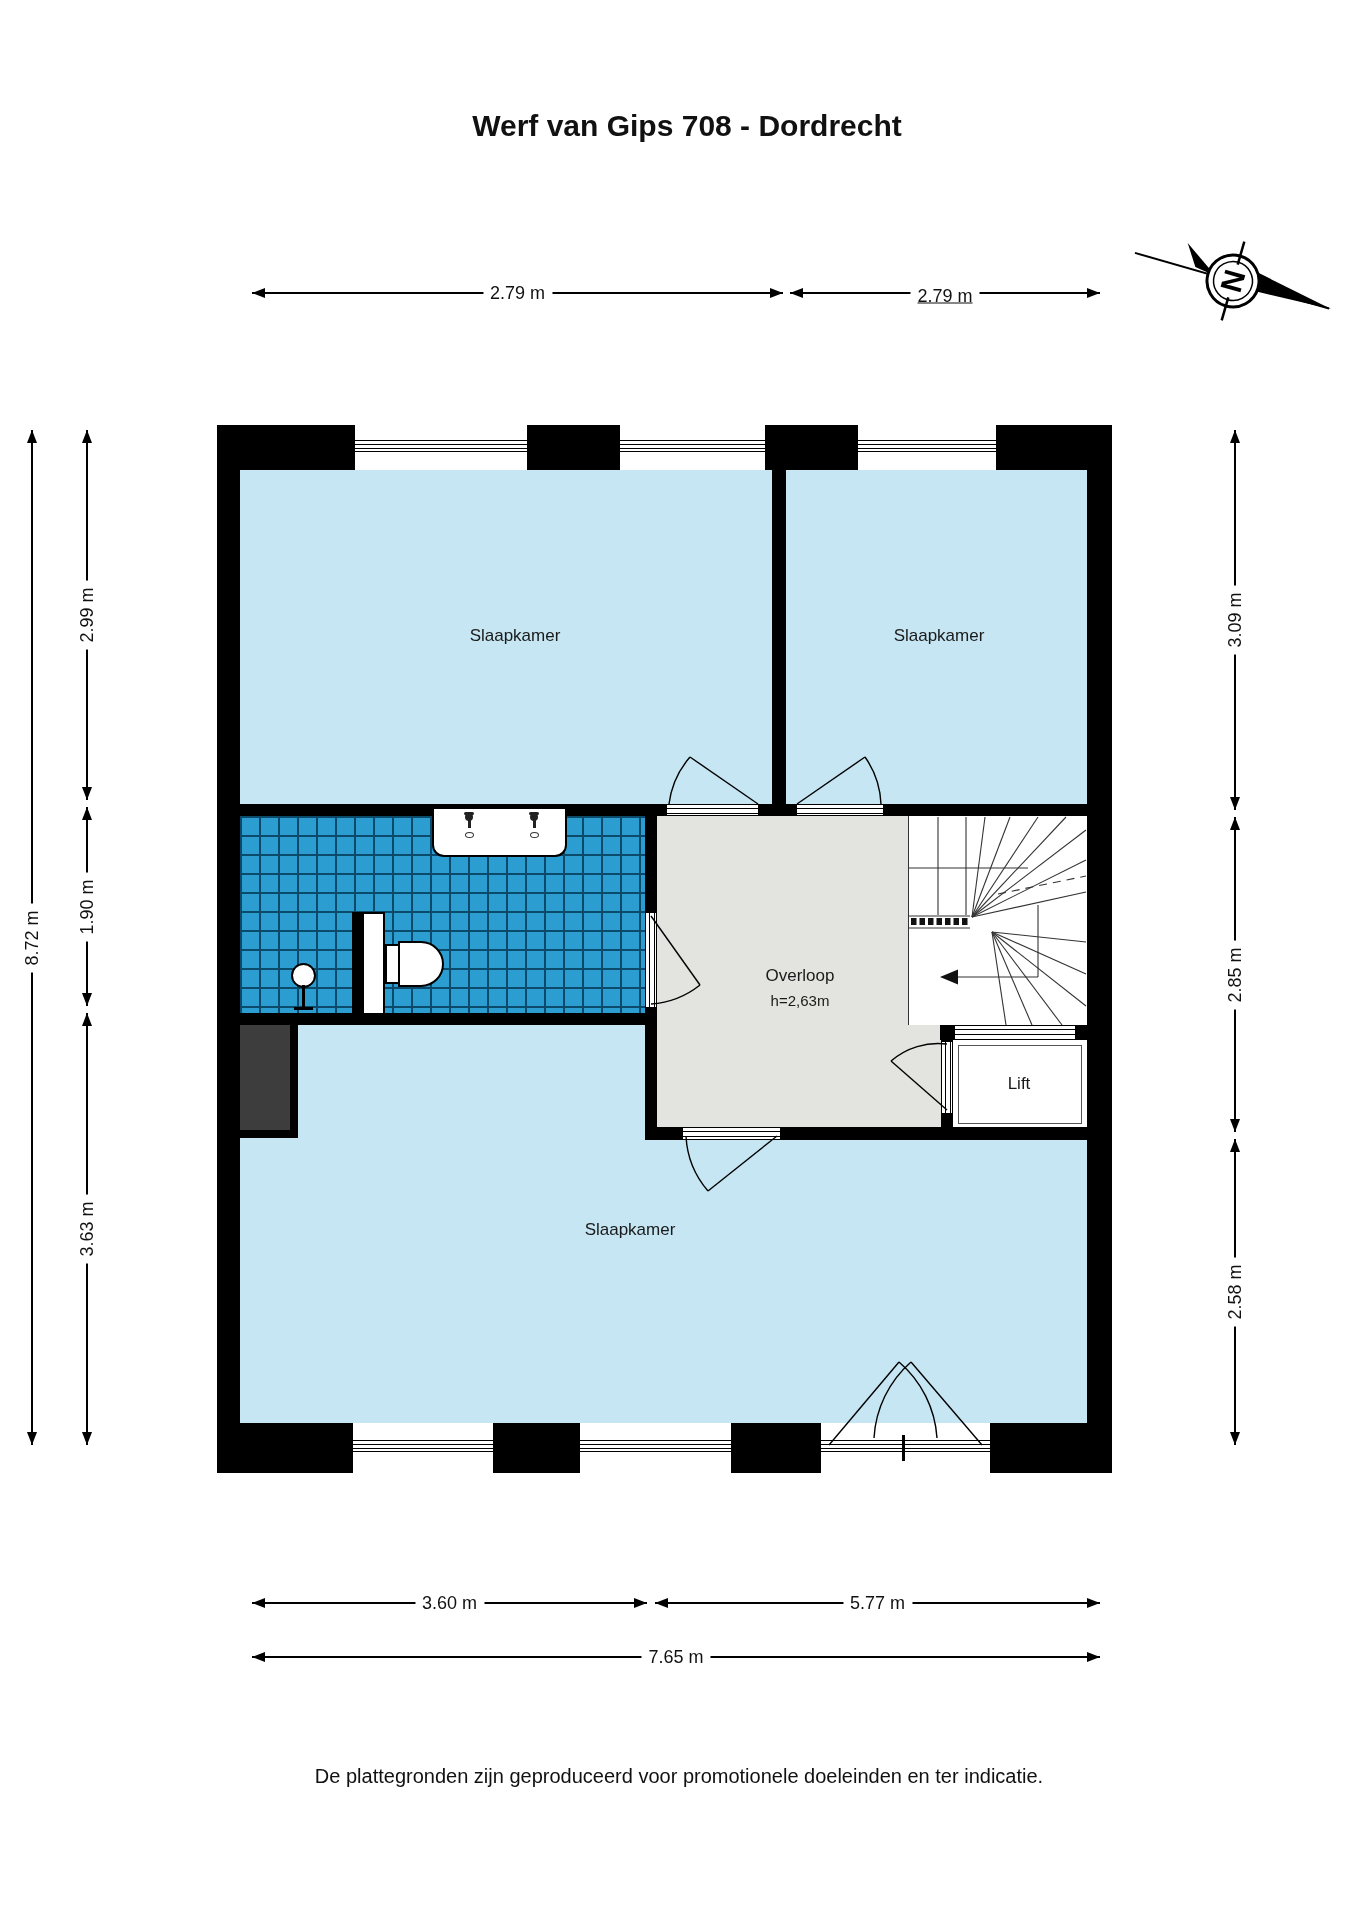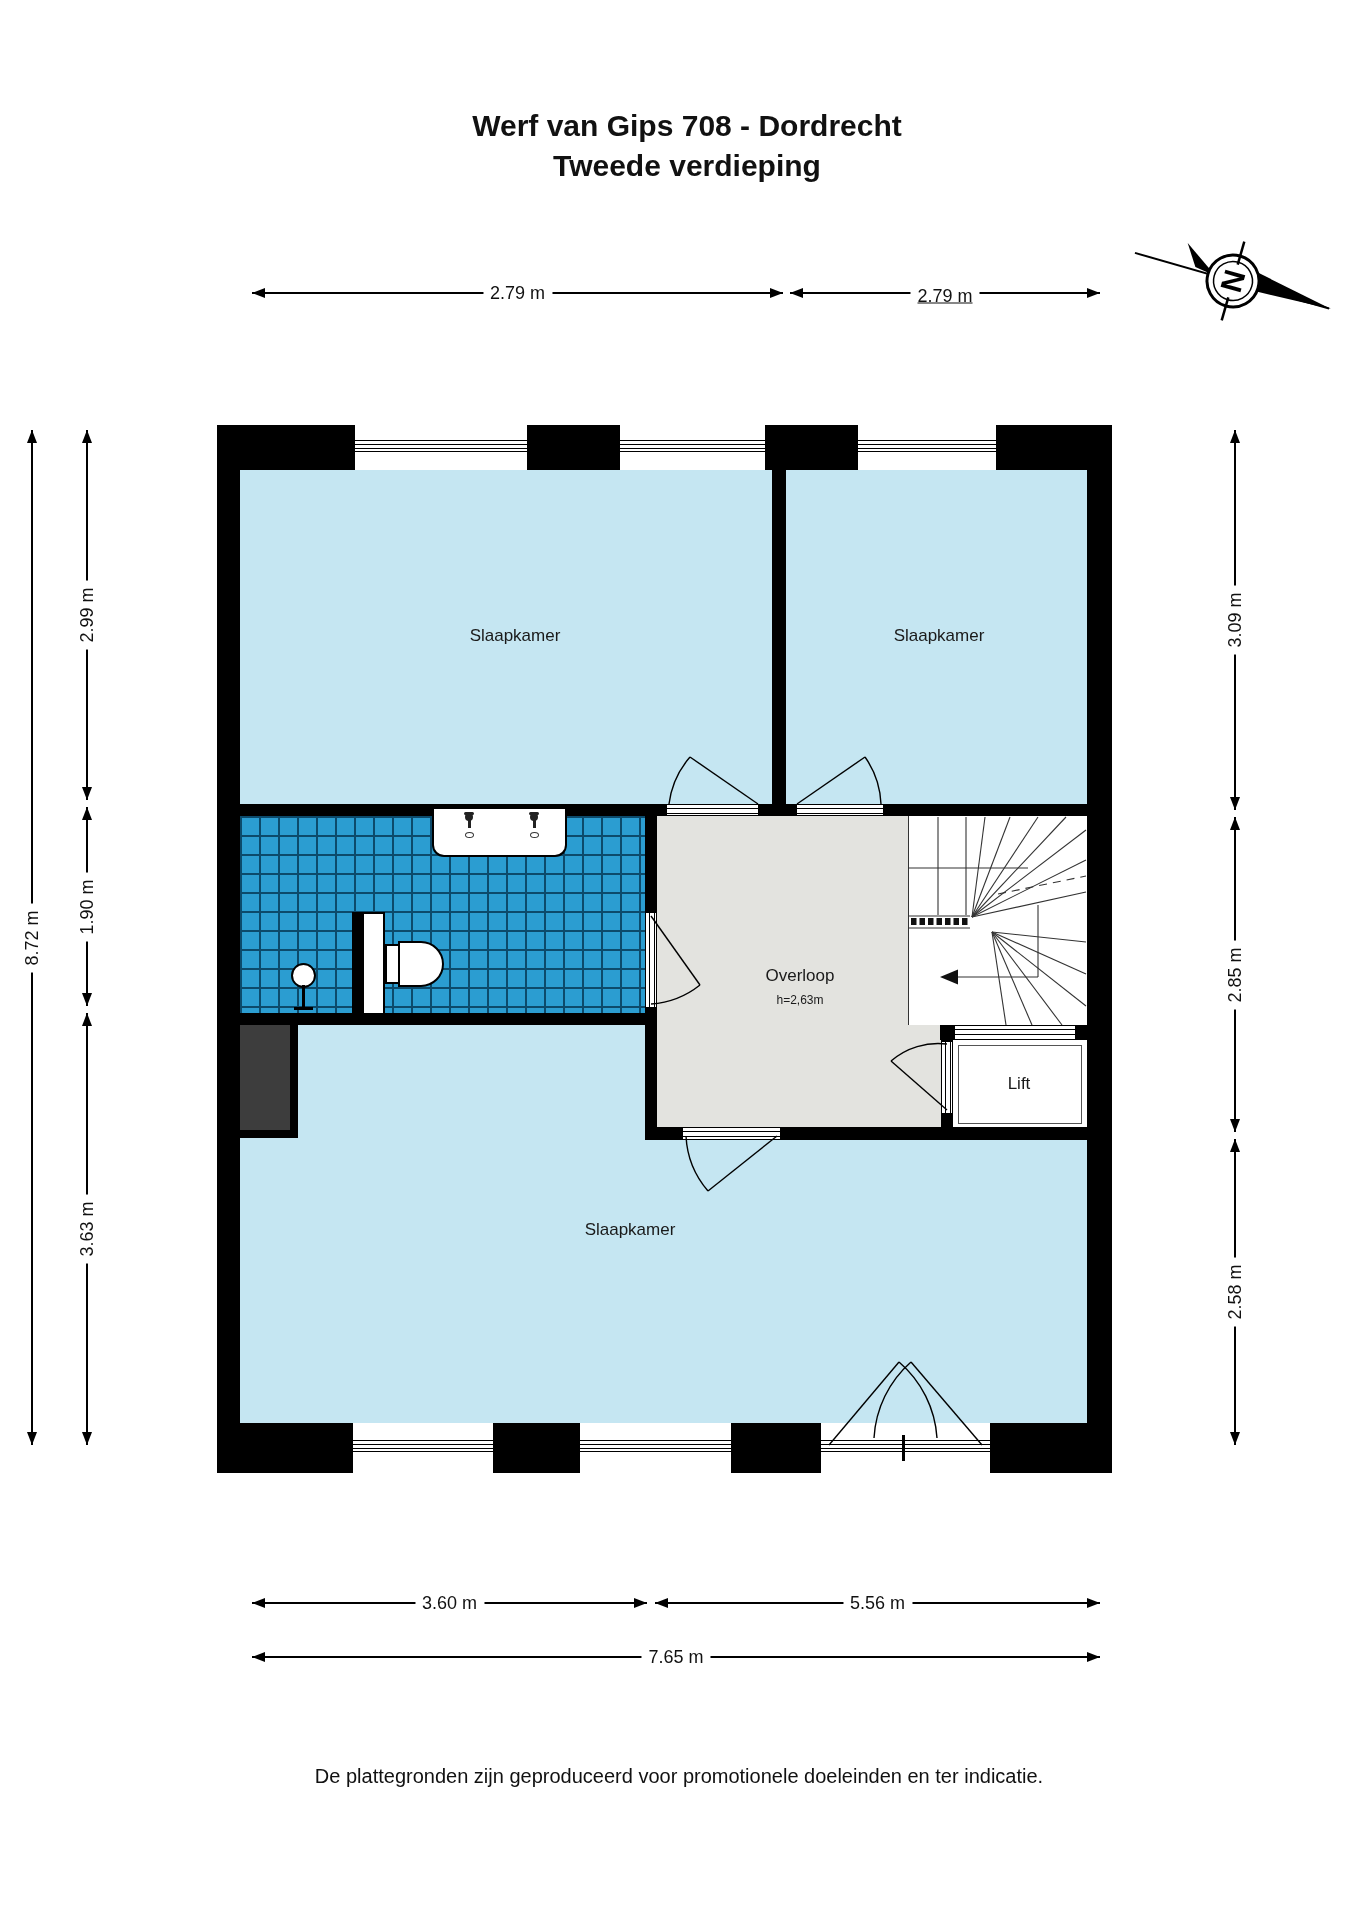--- a/index.html
+++ b/index.html
@@ -18,21 +18,21 @@
   .room{position:absolute;}
   .fill-room{background:var(--room-fill);}
   .fill-landing{background:var(--landing-fill);}
   .fill-white{background:#fff;}
   .tiles{background-color:var(--tile-fill);
     background-image:linear-gradient(var(--tile-grid) 2px, transparent 2px),
                      linear-gradient(90deg, var(--tile-grid) 2px, transparent 2px);
     background-size:19px 19px;}
   .stairbox{background:#fff;border-left:1.5px solid #333;}
   .room-label{position:absolute;transform:translate(-50%,-50%);font-size:17px;color:#1a1a1a;white-space:nowrap;}
-  .room-sub{font-size:12px;}
+  .room-sub{font-size:15px;}
   
   .win{position:absolute;background:#fff;}
   .win::after{content:"";position:absolute;left:0;right:0;height:10px;
     border-top:1.5px solid #000;border-bottom:1.5px solid #000;
     background:linear-gradient(180deg,#fff 0 2.5px,#000 2.5px 4px,#fff 4px 6.5px,#000 6.5px 8px,#fff 8px 100%);}
   .win.topband::after{top:15px;}
   .win.botband::after{top:17px;}
   .gap-h{position:absolute;background:#fff;border-top:1.5px solid #000;border-bottom:1.5px solid #000;}
   .gap-h::after{content:"";position:absolute;left:0;right:0;top:3px;height:4px;
     border-top:1px solid #000;border-bottom:1px solid #000;}
@@ -76,21 +76,20 @@
   .overlay{position:absolute;left:0;top:0;pointer-events:none;}
   .footer{position:absolute;left:0;right:0;top:1758px;text-align:center;font-size:20px;line-height:37px;color:#111;}
 </style>
 </head>
 <body>
 
 <div class="stage">
 
   <div class="title">
     <div>Werf van Gips 708 - Dordrecht</div>
-    <div>Tweede verdieping</div>
   </div>
 
   <svg class="overlay" style="left:1110px;top:195px;" width="250" height="175" viewBox="0 0 250 175">
     <g transform="translate(123,86) rotate(16)">
       <line x1="-102" y1="0" x2="100" y2="0" stroke="#000" stroke-width="2"></line>
       <polygon points="-54,-24 -18,0 -40,-3" fill="#000"></polygon>
       <polygon points="16,-16 102,0 18,4" fill="#000"></polygon>
       <circle cx="0" cy="0" r="26" fill="#fff" stroke="#000" stroke-width="3"></circle>
       <circle cx="0" cy="0" r="19.5" fill="#fff" stroke="#000" stroke-width="1.5"></circle>
       <line x1="0" y1="-41" x2="0" y2="-17" stroke="#000" stroke-width="2.5"></line>
@@ -273,21 +272,21 @@
   <span class="room-label" style="left:800px;top:976px;">Overloop</span>
   <span class="room-label room-sub" style="left:800px;top:1000px;">h=2,63m</span>
   <span class="room-label" style="left:1019px;top:1084px;">Lift</span>
 
   <div class="dimh" style="left:252px;top:1603px;width:395px;">
     <div class="ln"></div>
     <span class="dlabel" style="left:50%;top:0;">3.60 m</span>
   </div>
   <div class="dimh" style="left:655px;top:1603px;width:445px;">
     <div class="ln"></div>
-    <span class="dlabel" style="left:50%;top:0;">5.56 m</span>
+    <span class="dlabel" style="left:50%;top:0;">5.77 m</span>
   </div>
   <div class="dimh" style="left:252px;top:1657px;width:848px;">
     <div class="ln"></div>
     <span class="dlabel" style="left:50%;top:0;">7.65 m</span>
   </div>
 
   <div class="footer">
     <div>De plattegronden zijn geproduceerd voor promotionele doeleinden en ter indicatie.</div>
   </div>
 

